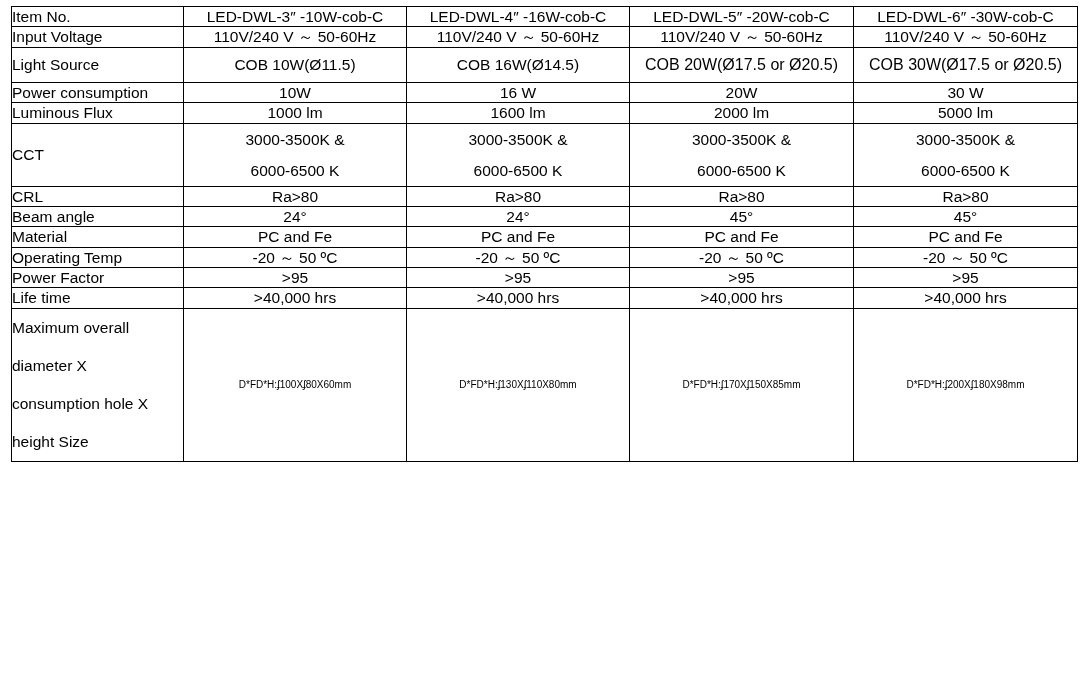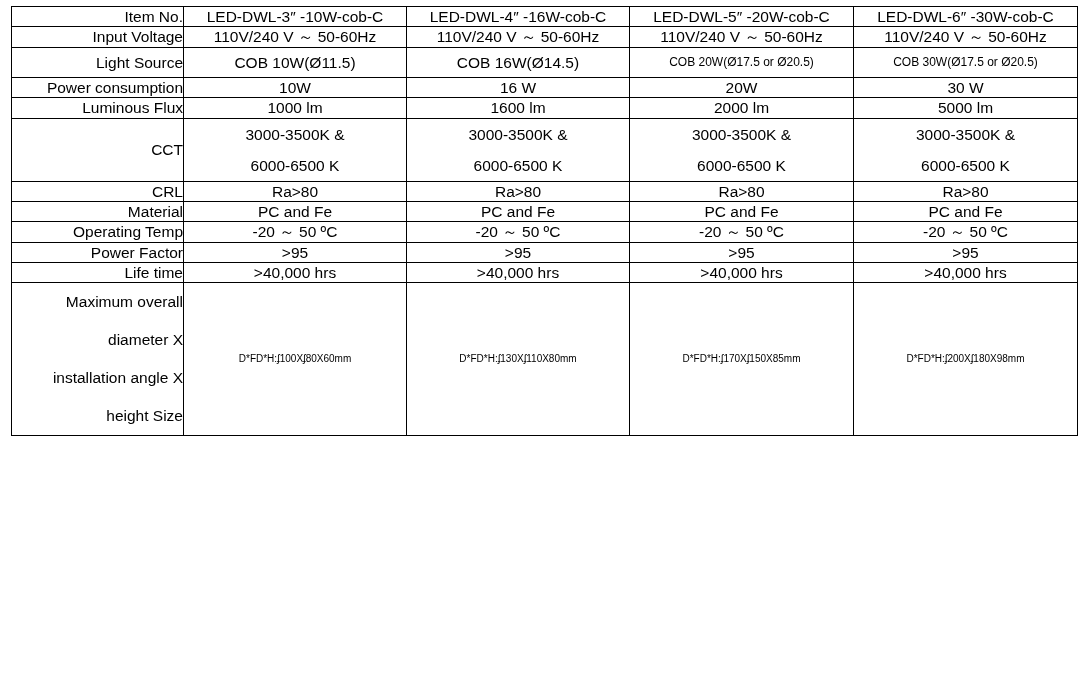--- a/index.html
+++ b/index.html
@@ -34,31 +34,31 @@
     vertical-align: middle;
   }
   
   col.c0 { width: 172px; }
   col.c1 { width: 223px; }
   col.c2 { width: 223px; }
   col.c3 { width: 224px; }
   col.c4 { width: 224px; }
 
   .rowlabel {
-    text-align: right;
+    text-align: left;
     padding: 7px 0 7px 6px;
     white-space: nowrap;
   }
   .cell {
     text-align: center;
     padding: 7px 2px;
   }
   .cell.tight {
     padding: 7px 0;
-    font-size: 12px;
+    font-size: 16px;
   }
   .multiline {
     text-align: center;
     padding: 10px 2px;
     line-height: 2.0;
   }
   .multiline .ln { display: block; }
 
   
   tr.tall td { height: 152px; }
@@ -149,20 +149,27 @@
       </tr>
 
       <tr>
         <td class="rowlabel">CRL</td>
         <td class="cell">Ra&gt;80</td>
         <td class="cell">Ra&gt;80</td>
         <td class="cell">Ra&gt;80</td>
         <td class="cell">Ra&gt;80</td>
       </tr>
 
+      <tr>
+        <td class="rowlabel">Beam angle</td>
+        <td class="cell">24°</td>
+        <td class="cell">24°</td>
+        <td class="cell">45°</td>
+        <td class="cell">45°</td>
+      </tr>
 
       <tr>
         <td class="rowlabel">Material</td>
         <td class="cell">PC and Fe</td>
         <td class="cell">PC and Fe</td>
         <td class="cell">PC and Fe</td>
         <td class="cell">PC and Fe</td>
       </tr>
 
       <tr>
@@ -186,21 +193,21 @@
         <td class="cell">&gt;40,000 hrs</td>
         <td class="cell">&gt;40,000 hrs</td>
         <td class="cell">&gt;40,000 hrs</td>
         <td class="cell">&gt;40,000 hrs</td>
       </tr>
 
       <tr class="tall">
         <td class="rowlabel">
           <span class="ln">Maximum overall</span>
           <span class="ln">diameter X</span>
-          <span class="ln">installation angle X</span>
+          <span class="ln">consumption hole X</span>
           <span class="ln">height Size</span>
         </td>
         <td class="cell">D*FD*H:ʄ100Xʄ80X60mm</td>
         <td class="cell">D*FD*H:ʄ130Xʄ110X80mm</td>
         <td class="cell">D*FD*H:ʄ170Xʄ150X85mm</td>
         <td class="cell">D*FD*H:ʄ200Xʄ180X98mm</td>
       </tr>
     </tbody>
   </table>
 </div>

